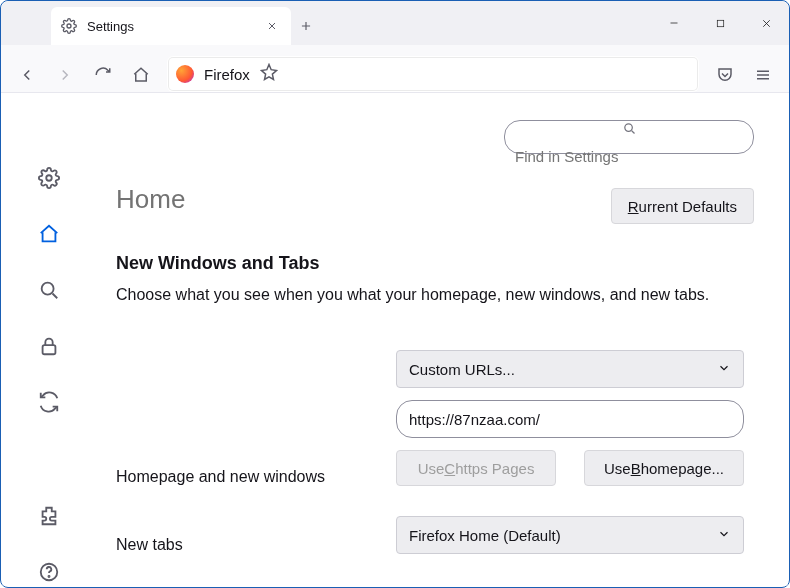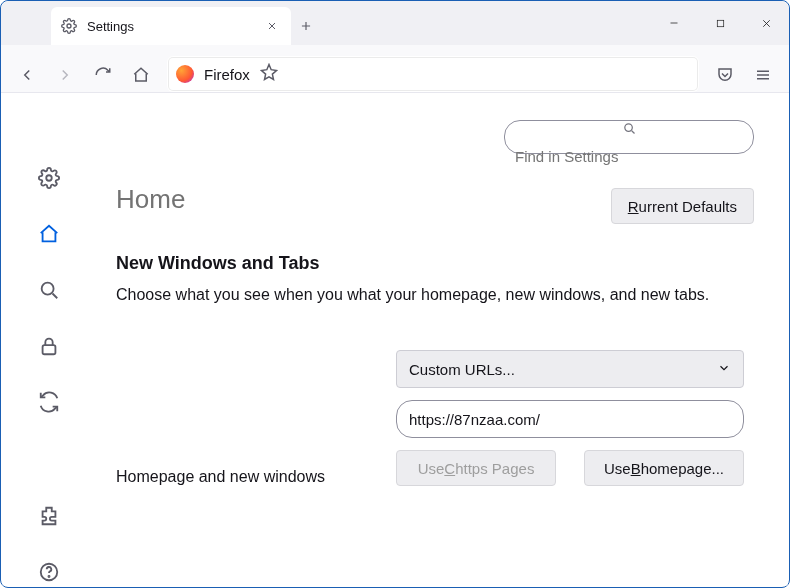--- a/index.html
+++ b/index.html
@@ -243,14 +243,25 @@
             </div>
           <div class="btn">
               <span>Use </span>
               <span class="u">B</span>
               <span>homepage...</span>
             </div>
         </div>
       </div>
     </div>
 
+    <div class="row row2">
+      <div class="label">New tabs</div>
+      <div class="controls">
+        <div class="select">
+          <span>Firefox Home (Default)</span>
+          <span><svg viewBox="0 0 24 24" width="14" height="14" fill="none" stroke="currentColor" stroke-width="2">
+                <path d="M6 9l6 6 6-6"></path>
+              </svg></span>
+        </div>
+      </div>
+    </div>
   </div>
 </div>
 
 </body></html>

